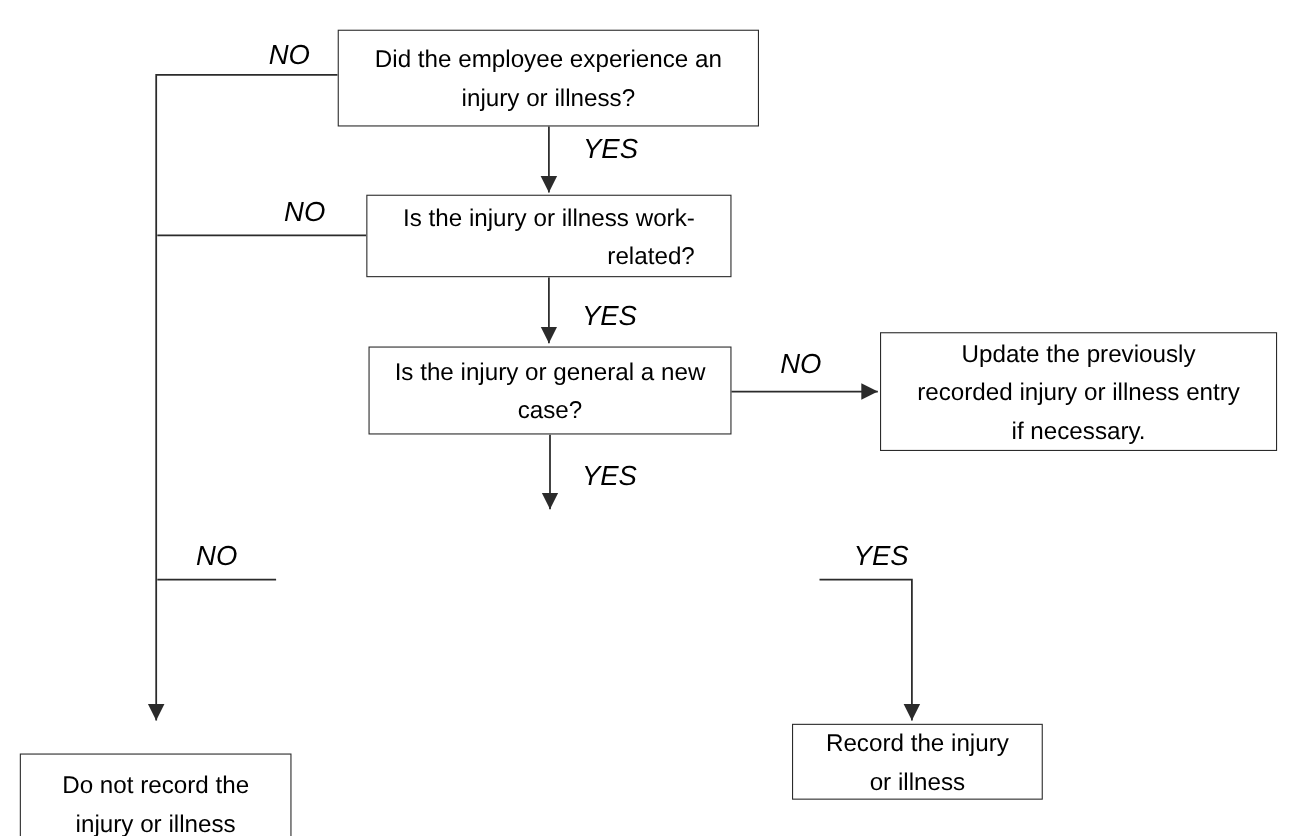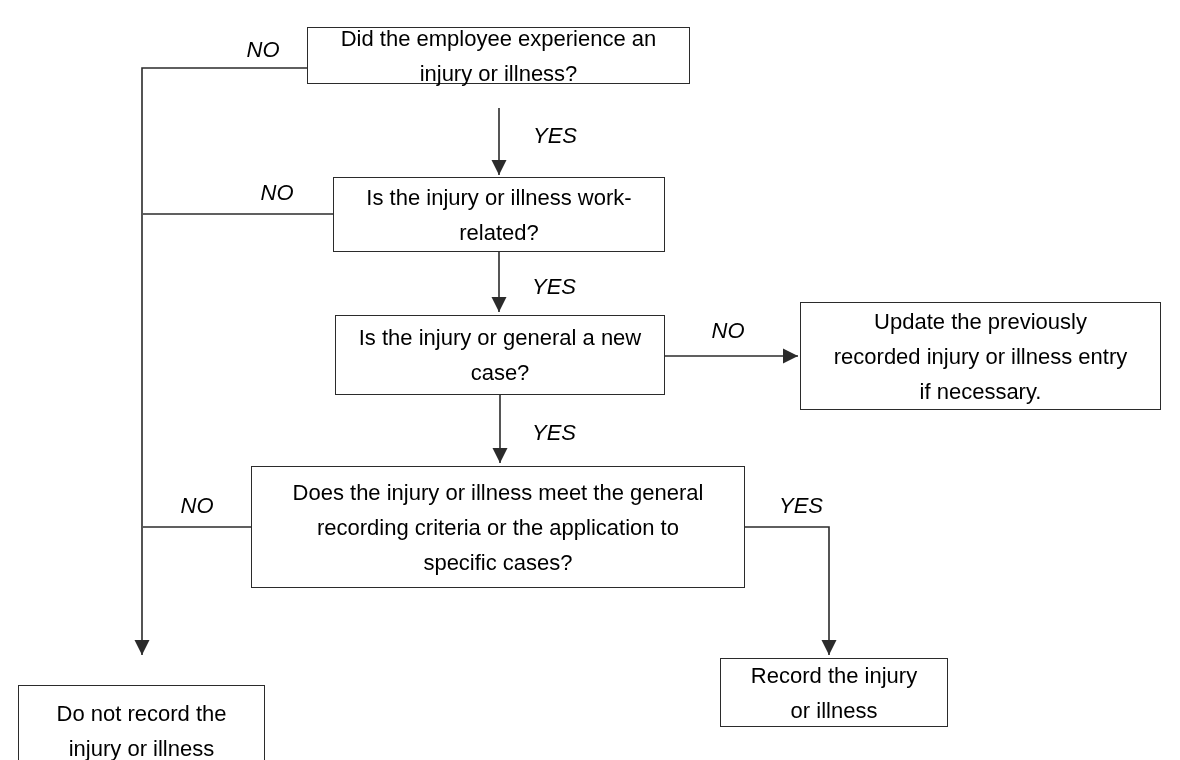--- a/index.html
+++ b/index.html
@@ -26,21 +26,21 @@
     text-align: center;
     font-size: 22px;
     line-height: 35px;
     white-space: pre;
     box-sizing: border-box;
     z-index: 2;
   }
   .edge-label {
     position: absolute;
     transform: translate(-50%, -50%);
-    font-size: 22px;
+    font-size: 25px;
     font-style: italic;
     line-height: 22px;
     white-space: nowrap;
     background: #ffffff;
     padding: 0 3px;
     z-index: 3;
   }
   #connector-svg {
     position: absolute;
     left: 0;
@@ -75,36 +75,33 @@
 
     <path d="M499,252 V312" marker-end="url(#arrowhead)"></path>
 
     <path d="M500,395 V463" marker-end="url(#arrowhead)"></path>
 
     <path d="M664,356 H798" marker-end="url(#arrowhead)"></path>
 
     <path d="M745,527 H829 V655" marker-end="url(#arrowhead)"></path>
   </svg>
 
-  <div class="node" style="left:307px; top:27px;  width:383px; height:57px;">Did the employee experience an
+  <div class="node" style="left:307px; top:27px;  width:383px; height:88px;">Did the employee experience an
 injury or illness?</div>
 
-  <div class="node" style="left:333px; top:177px; width:332px; height:75px;">Is the injury or illness work-
+  <div class="node" style="left:333px; top:177px; width:332px; height:75px;text-align:right;">Is the injury or illness work-
 related?</div>
 
   <div class="node" style="left:335px; top:315px; width:330px; height:80px;">Is the injury or general a new
 case?</div>
 
   <div class="node" style="left:800px; top:302px; width:361px; height:108px;">Update the previously
 recorded injury or illness entry
 if necessary.</div>
 
-  <div class="node" style="left:251px; top:466px; width:494px; height:122px;">Does the injury or illness meet the general
-recording criteria or the application to
-specific cases?</div>
 
   <div class="node" style="left:18px;  top:658px; width:247px; height:92px;margin-top:27px;">Do not record the
 injury or illness</div>
 
   <div class="node" style="left:720px; top:658px; width:228px; height:69px;">Record the injury
 or illness</div>
 
   <div class="edge-label" style="left:263px; top:50px;">NO</div>
 
   <div class="edge-label" style="left:555px; top:136px;">YES</div>

